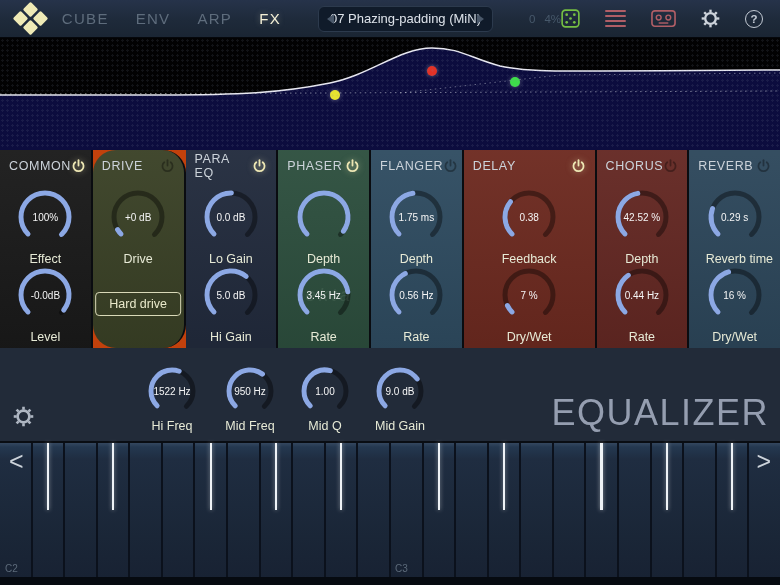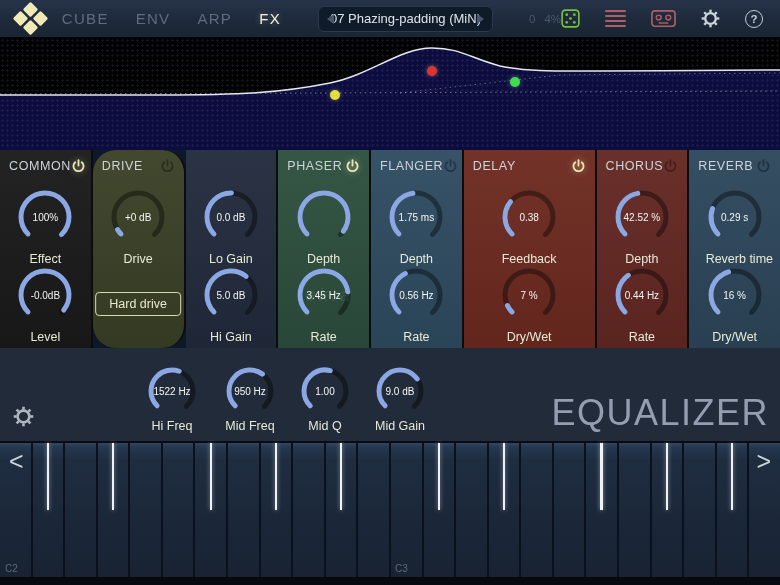--- a/index.html
+++ b/index.html
@@ -1,19 +1,19 @@
 <!DOCTYPE html>
 <html><head>
 <meta charset="utf-8">
 <style>
   * { margin:0; padding:0; box-sizing:border-box; }
   html,body { background:#000; }
   .app {
     position:relative; width:780px; height:585px; overflow:hidden;
-    font-family:"Liberation Sans", sans-serif; background:#0f172a;
+    font-family:"Liberation Sans", sans-serif; background:#c2410c;
     -webkit-font-smoothing:antialiased;
   }
   
   .topbar {
     position:absolute; left:0; top:0; width:780px; height:38px;
     background:linear-gradient(180deg,#26334a 0%,#1e2a3a 55%,#1a2533 100%);
     display:flex; align-items:center; padding-left:10px;
     border-bottom:1px solid #05070b;
   }
   .logo { position:relative; width:40px; height:32px; margin-right:15px; }
@@ -229,20 +229,29 @@
             <circle class="track" cx="29" cy="29" r="24" fill="none" stroke="rgba(0,0,0,0.38)" stroke-width="5" stroke-linecap="round" transform="rotate(135 29 29)" stroke-dasharray="113.09733552923255 37.69911184307752"></circle>
             <circle class="fill" cx="29" cy="29" r="24" fill="none" stroke="#8ca8e4" stroke-width="5" stroke-linecap="round" transform="rotate(135 29 29)" stroke-dasharray="5.6548667764616285 145.14158059584844"></circle>
           </svg>
         <div class="kv">+0 dB</div>
         <div class="kl">Drive</div>
       </div>
       <button class="drive-btn">Hard drive</button>
     </div>
 
     <div class="panel" style="background-color: rgb(34, 43, 61);">
+      <div class="panel-head">
+        <span class="panel-title">PARA EQ</span>
+        <span class="power pw-on">
+          <svg width="15" height="15" viewBox="0 0 16 16" stroke="currentColor" fill="none" stroke-width="1.9" stroke-linecap="round">
+              <path d="M8 1.3 V7"></path>
+              <path d="M4.6 3.4 A5.4 5.4 0 1 0 11.4 3.4"></path>
+            </svg>
+        </span>
+      </div>
       <div class="knob kb1">
         <svg width="58" height="58" viewBox="0 0 58 58">
             <circle class="track" cx="29" cy="29" r="24" fill="none" stroke="rgba(0,0,0,0.38)" stroke-width="5" stroke-linecap="round" transform="rotate(135 29 29)" stroke-dasharray="113.09733552923255 37.69911184307752"></circle>
             <circle class="fill" cx="29" cy="29" r="24" fill="none" stroke="#8ca8e4" stroke-width="5" stroke-linecap="round" transform="rotate(135 29 29)" stroke-dasharray="56.548667764616276 94.24777960769379"></circle>
           </svg>
         <div class="kv">0.0 dB</div>
         <div class="kl">Lo Gain</div>
       </div>
       <div class="knob kb2">
         <svg width="58" height="58" viewBox="0 0 58 58">

